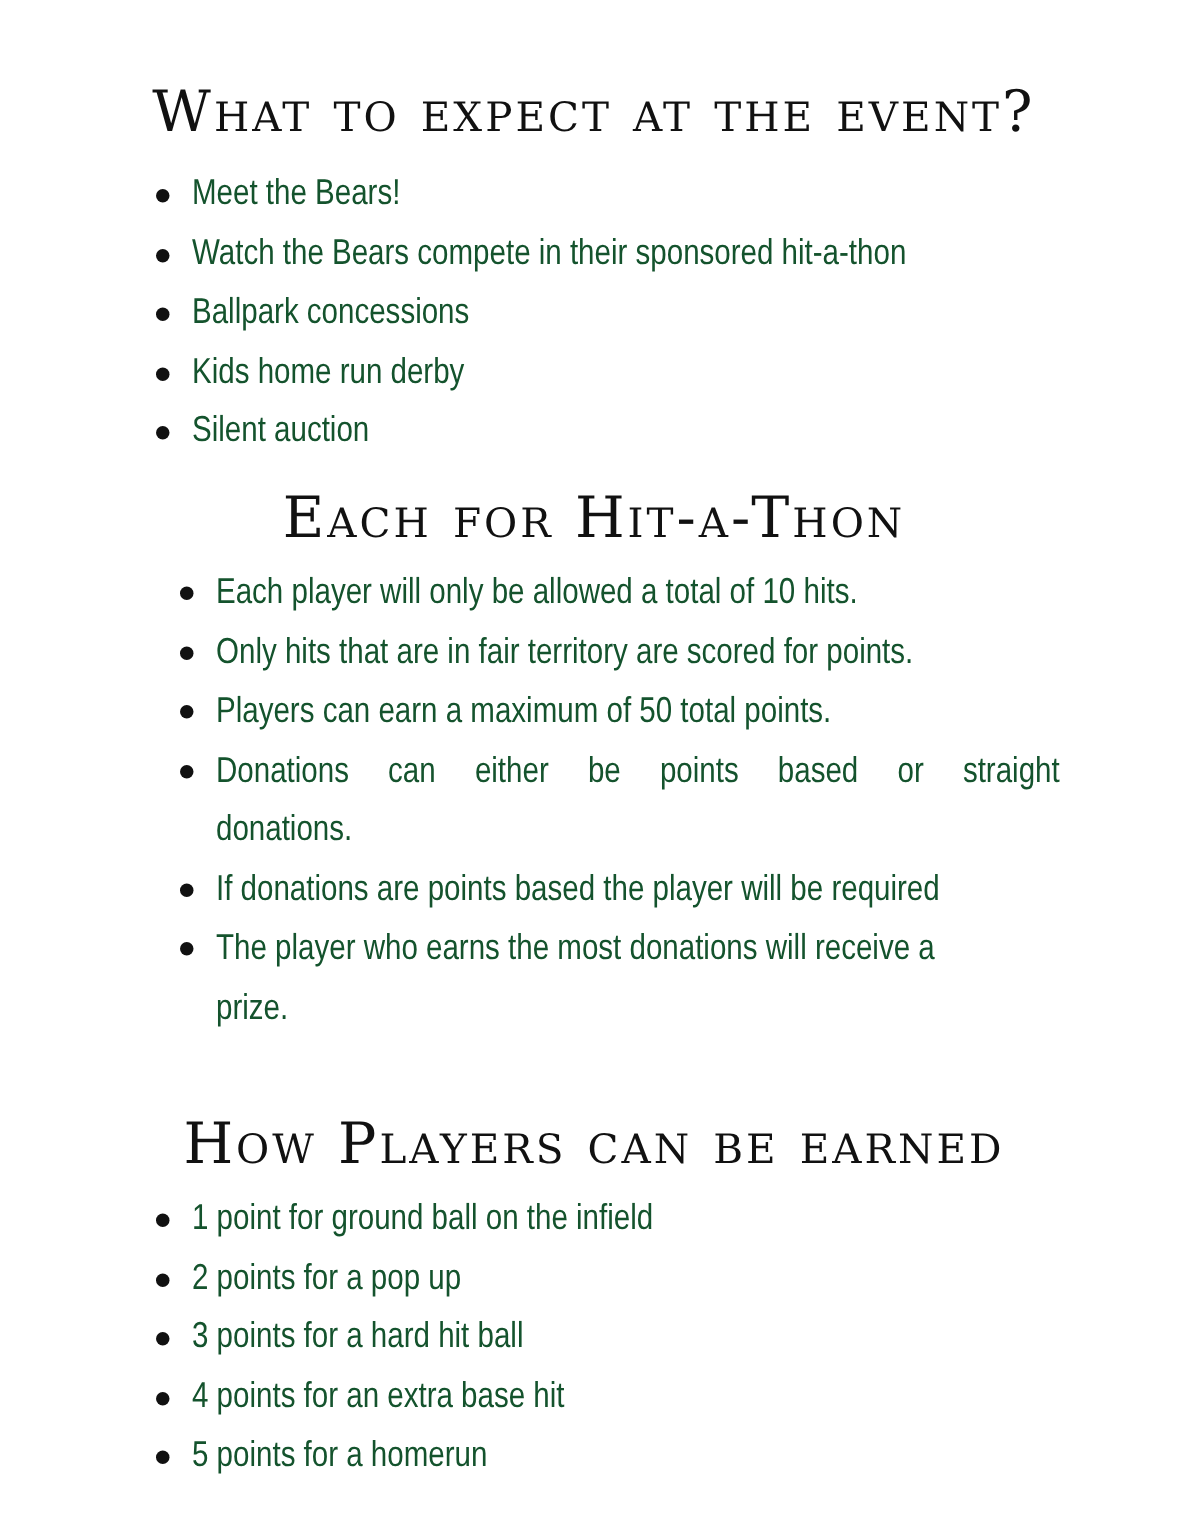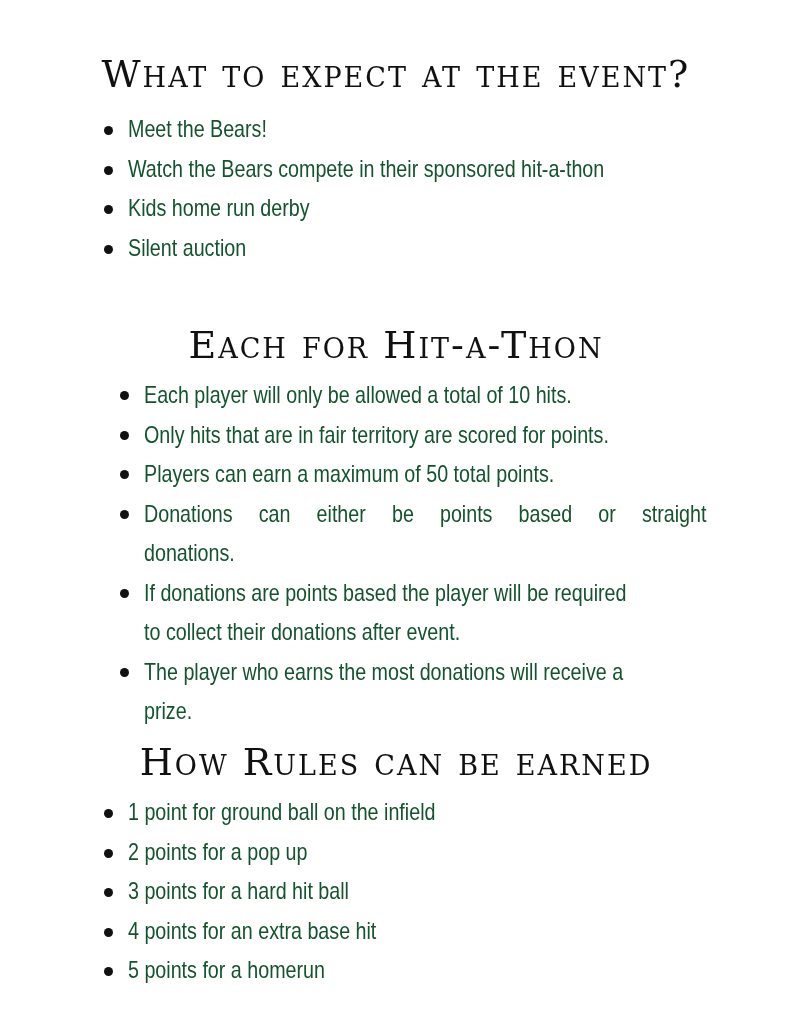--- a/index.html
+++ b/index.html
@@ -77,20 +77,21 @@
     .list3 li .bullet { top: 15px; }
   </style>
 </head>
 <body>
 
 <h1 class="heading h1">What to expect at the event?</h1>
 
 <ul class="list list1">
   <li><span class="bullet"></span><span class="txt">Meet the Bears!</span></li>
   <li><span class="bullet"></span><span class="txt">Watch the Bears compete in their sponsored hit-a-thon</span></li>
+  <li><span class="bullet"></span><span class="txt">Ballpark concessions</span></li>
   <li><span class="bullet"></span><span class="txt">Kids home run derby</span></li>
   <li><span class="bullet"></span><span class="txt">Silent auction</span></li>
 </ul>
 
 <h2 class="heading h2">Each for Hit-a-Thon</h2>
 
 <ul class="list list2">
   <li>
       <span class="bullet"></span>
       <span class="line"><span class="txt">Each player will only be allowed a total of 10 hits.</span></span>
@@ -115,30 +116,29 @@
       <span>based</span>
       <span>or</span>
       <span>straight</span>
     </span>
       </span>
     <span class="line"><span class="txt">donations.</span></span>
   </li>
   <li>
       <span class="bullet"></span>
     <span class="line"><span class="txt">If donations are points based the player will be required</span></span>
-    <span class="line"><span class="txt">to collect their donations after event.</span></span>
   </li>
   <li>
       <span class="bullet"></span>
     <span class="line"><span class="txt">The player who earns the most donations will receive a</span></span>
     <span class="line"><span class="txt">prize.</span></span>
   </li>
 </ul>
 
-<h2 class="heading h3">How Rules can be earned</h2>
+<h2 class="heading h3">How Players can be earned</h2>
 
 <ul class="list list3">
   <li><span class="bullet"></span><span class="txt">1 point for ground ball on the infield</span></li>
   <li><span class="bullet"></span><span class="txt">2 points for a pop up</span></li>
   <li><span class="bullet"></span><span class="txt">3 points for a hard hit ball</span></li>
   <li><span class="bullet"></span><span class="txt">4 points for an extra base hit</span></li>
   <li><span class="bullet"></span><span class="txt">5 points for a homerun</span></li>
 </ul>
 
 </body></html>

